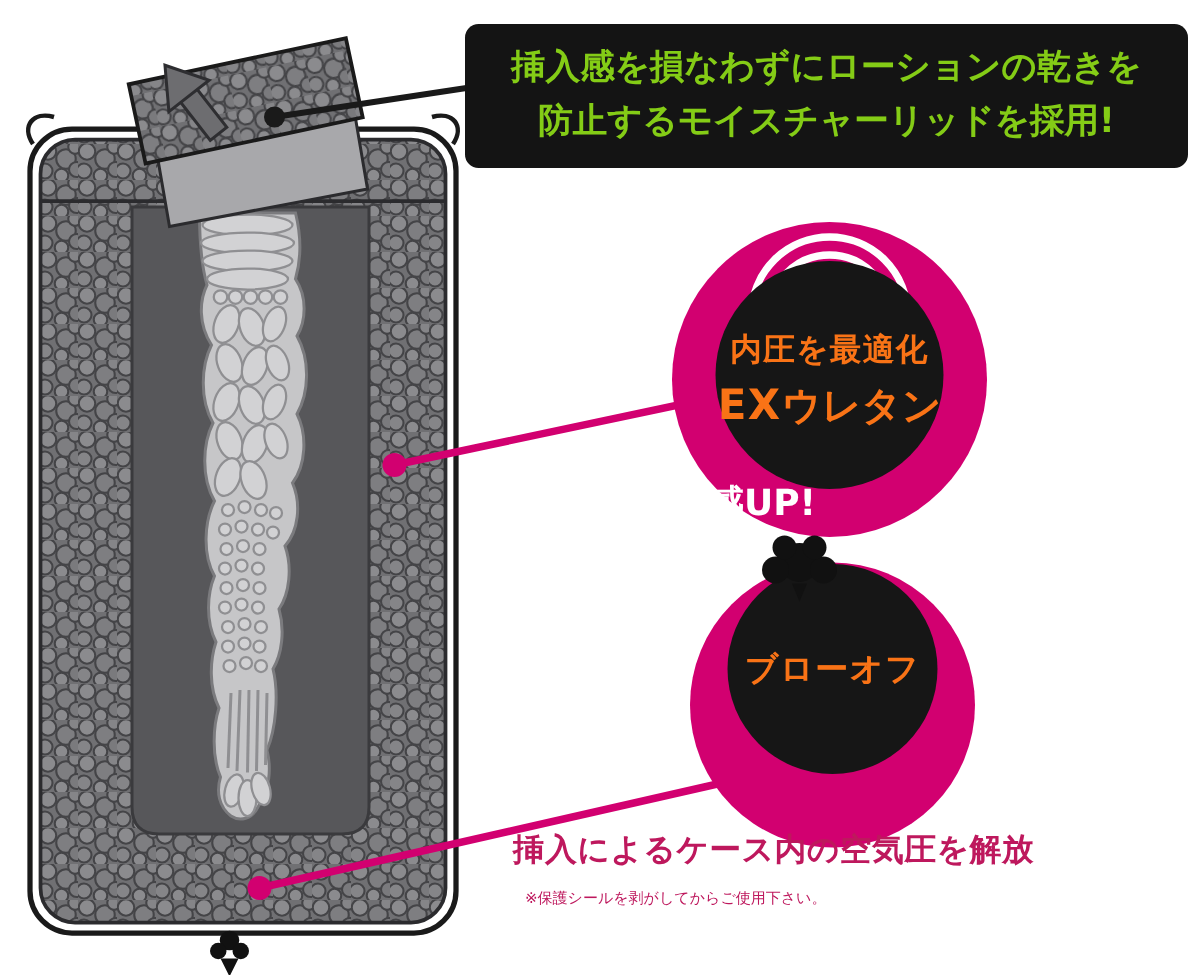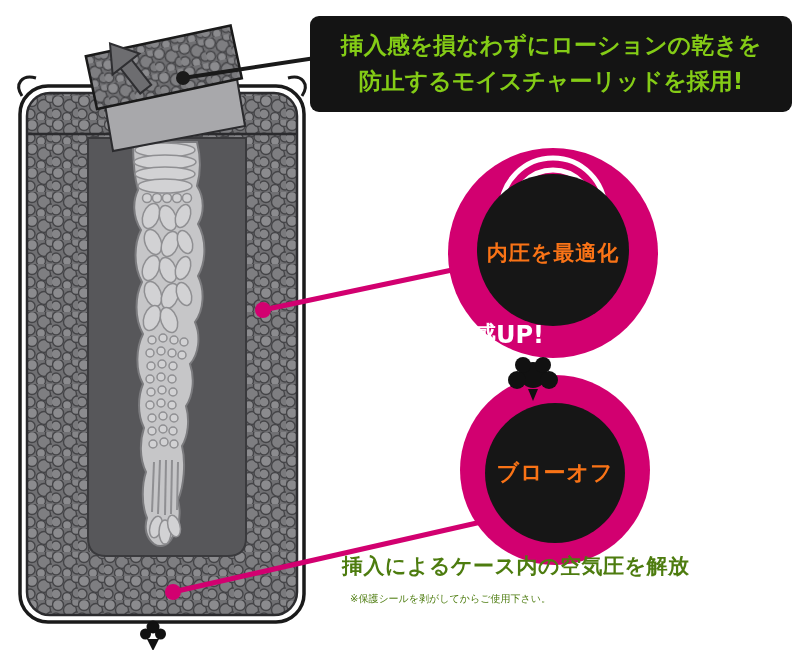--- a/index.html
+++ b/index.html
@@ -20,36 +20,36 @@
   .badge-1{left:448px;top:148px;width:210px;height:210px;background:#d20070;}
   .badge-2{left:460px;top:375px;width:190px;height:190px;background:#d20070;}
   .badge .arcs{position:absolute;top:4px;left:50%;transform:translateX(-50%);z-index:1;}
   .inner-circle{
     position:absolute;left:50%;transform:translateX(-50%);
     background:#161616;border-radius:50%;color:#f97316;display:flex;
     flex-direction:column;align-items:center;justify-content:center;
     text-align:center;z-index:2;
   }
   .badge-1 .inner-circle{top:26px;width:152px;height:152px;padding-top:6px;box-sizing:border-box;}
-  .badge-2 .inner-circle{top:28px;width:140px;height:140px;box-sizing:border-box;}
+  .badge-2 .inner-circle{top:1px;width:140px;height:140px;box-sizing:border-box;}
   .b1-title{font-size:21px;font-weight:bold;letter-spacing:1px;}
   .b1-sub{margin-top:6px;}
   .b1-sub .en{font-size:28px;font-weight:800;letter-spacing:1px;}
   .b1-sub .jp{font-size:26px;font-weight:bold;}
   .b2-title{font-size:22px;font-weight:bold;letter-spacing:1px;}
   .b2-sub{font-size:33px;font-weight:800;margin-top:4px;letter-spacing:2px;}
   .badge-caption{
     position:absolute;left:0;right:0;text-align:left;color:#fff;
     font-weight:800;z-index:2;
   }
   .badge-1 .badge-caption{bottom:7px;font-size:24px;}
   .badge-2 .badge-caption{bottom:6px;font-size:22px;}
   .puff{position:absolute;left:42px;top:-20px;z-index:3;}
   
-  .bottom-note{left:342px;top:552px;width:452px;z-index:3;color:#4d7c0f;}
+  .bottom-note{left:342px;top:552px;width:452px;z-index:3;color:#be185d;}
   .bottom-note .l1{font-size:21px;font-weight:bold;letter-spacing:0.5px;}
   .bottom-note .l2{font-size:10px;margin-top:12px;margin-left:8px;}
   svg{display:block;}
 </style>
 </head>
 <body>
 
 <svg class="abs" style="left:0;top:0;z-index:1;" width="340" height="650" viewBox="0 0 340 650">
   <defs>
     <pattern id="foam" width="26" height="24" patternUnits="userSpaceOnUse">
@@ -193,20 +193,23 @@
     <g fill="none" stroke="#ffffff" stroke-width="5">
       <path d="M44,58 A16,16 0 0 1 76,58"></path>
       <path d="M32,58 A28,28 0 0 1 88,58"></path>
       <path d="M20,58 A40,40 0 0 1 100,58"></path>
       <path d="M8,58 A52,52 0 0 1 112,58"></path>
     </g>
     <circle cx="60" cy="54" r="6" fill="#ffffff"></circle>
   </svg>
   <div class="inner-circle">
     <div class="b1-title">内圧を最適化</div>
+    <div class="b1-sub">
+      <span class="en">EX</span><span class="jp">ウレタン</span>
+    </div>
   </div>
   <div class="badge-caption">快感UP!</div>
 </div>
 
 <div class="abs badge badge-2">
   <svg class="puff" width="62" height="50" viewBox="0 0 62 50">
     <g fill="#111111">
       <circle cx="31" cy="20" r="13"></circle>
       <circle cx="15" cy="25" r="9"></circle>
       <circle cx="47" cy="25" r="9"></circle>

